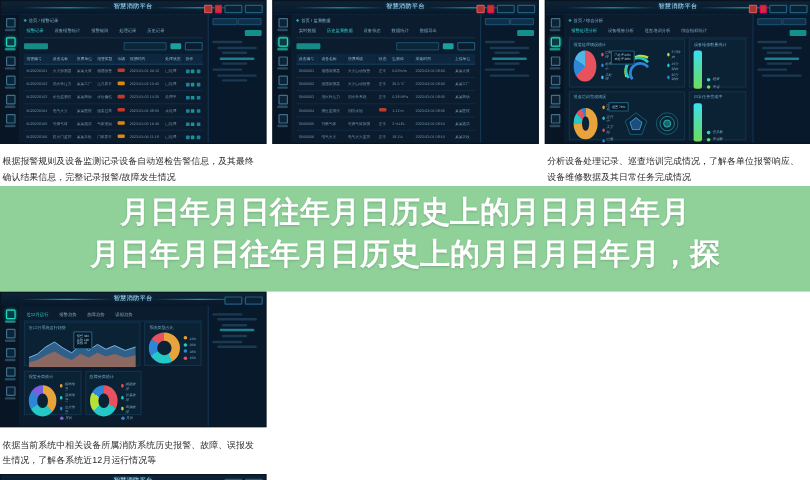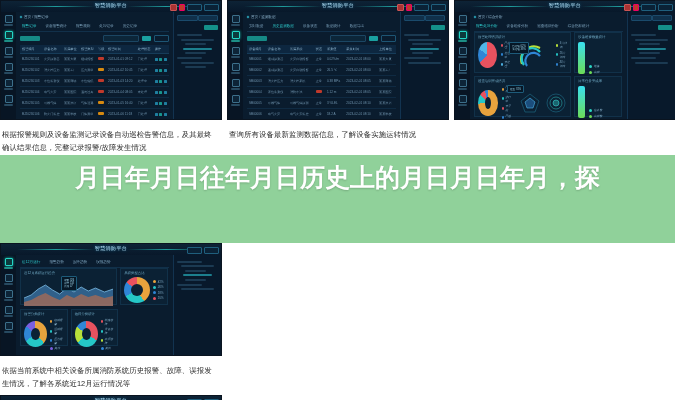--- a/index.html
+++ b/index.html
@@ -478,21 +478,20 @@
           <div class="rp-btn"></div>
           <div class="rp-line w1"></div>
           <div class="rp-line w2"></div>
           <div class="rp-line w3"></div>
           <div class="rp-line w4 hi"></div>
           <div class="rp-line w3"></div>
           <div class="rp-line w1"></div>
           <div class="rp-line w2"></div>
         </div>
       </div>
-      <div class="caption">查询所有设备最新监测数据信息，了解设备实施运转情况</div>
     </div>
 
     <div class="card">
       <div class="shot">
         <div class="topbar">
           <span class="tline"></span>
           <span class="tline r"></span>
           <span class="appname">智慧消防平台</span>
           <span class="tr-chips">
             <i class="chip red"></i>
@@ -673,20 +672,21 @@
           <div class="rp-btn"></div>
           <div class="rp-line w1"></div>
           <div class="rp-line w2"></div>
           <div class="rp-line w3"></div>
           <div class="rp-line w4 hi"></div>
           <div class="rp-line w3"></div>
           <div class="rp-line w1"></div>
           <div class="rp-line w2"></div>
         </div>
       </div>
+      <div class="caption">分析设备处理记录、巡查培训完成情况，了解各单位报警响应、设备维修数据及其日常任务完成情况</div>
     </div>
   </div>
 
   <div class="row row-bottom">
 
     <div class="card">
       <div class="shot small">
         <div class="topbar">
           <span class="tline"></span>
           <span class="tline r"></span>
@@ -947,16 +947,17 @@
           <div class="rp-line w2"></div>
         </div>
       </div>
     </div>
 
     <div class="card"></div>
   </div>
 
   <div class="band"></div>
   <div class="headline">
+    <div>月日年月日往年月日历史上的月日月日年月</div>
     <div>月日年月日往年月日历史上的月日月日年月，探</div>
   </div>
 
 </div>
 
 </body></html>

